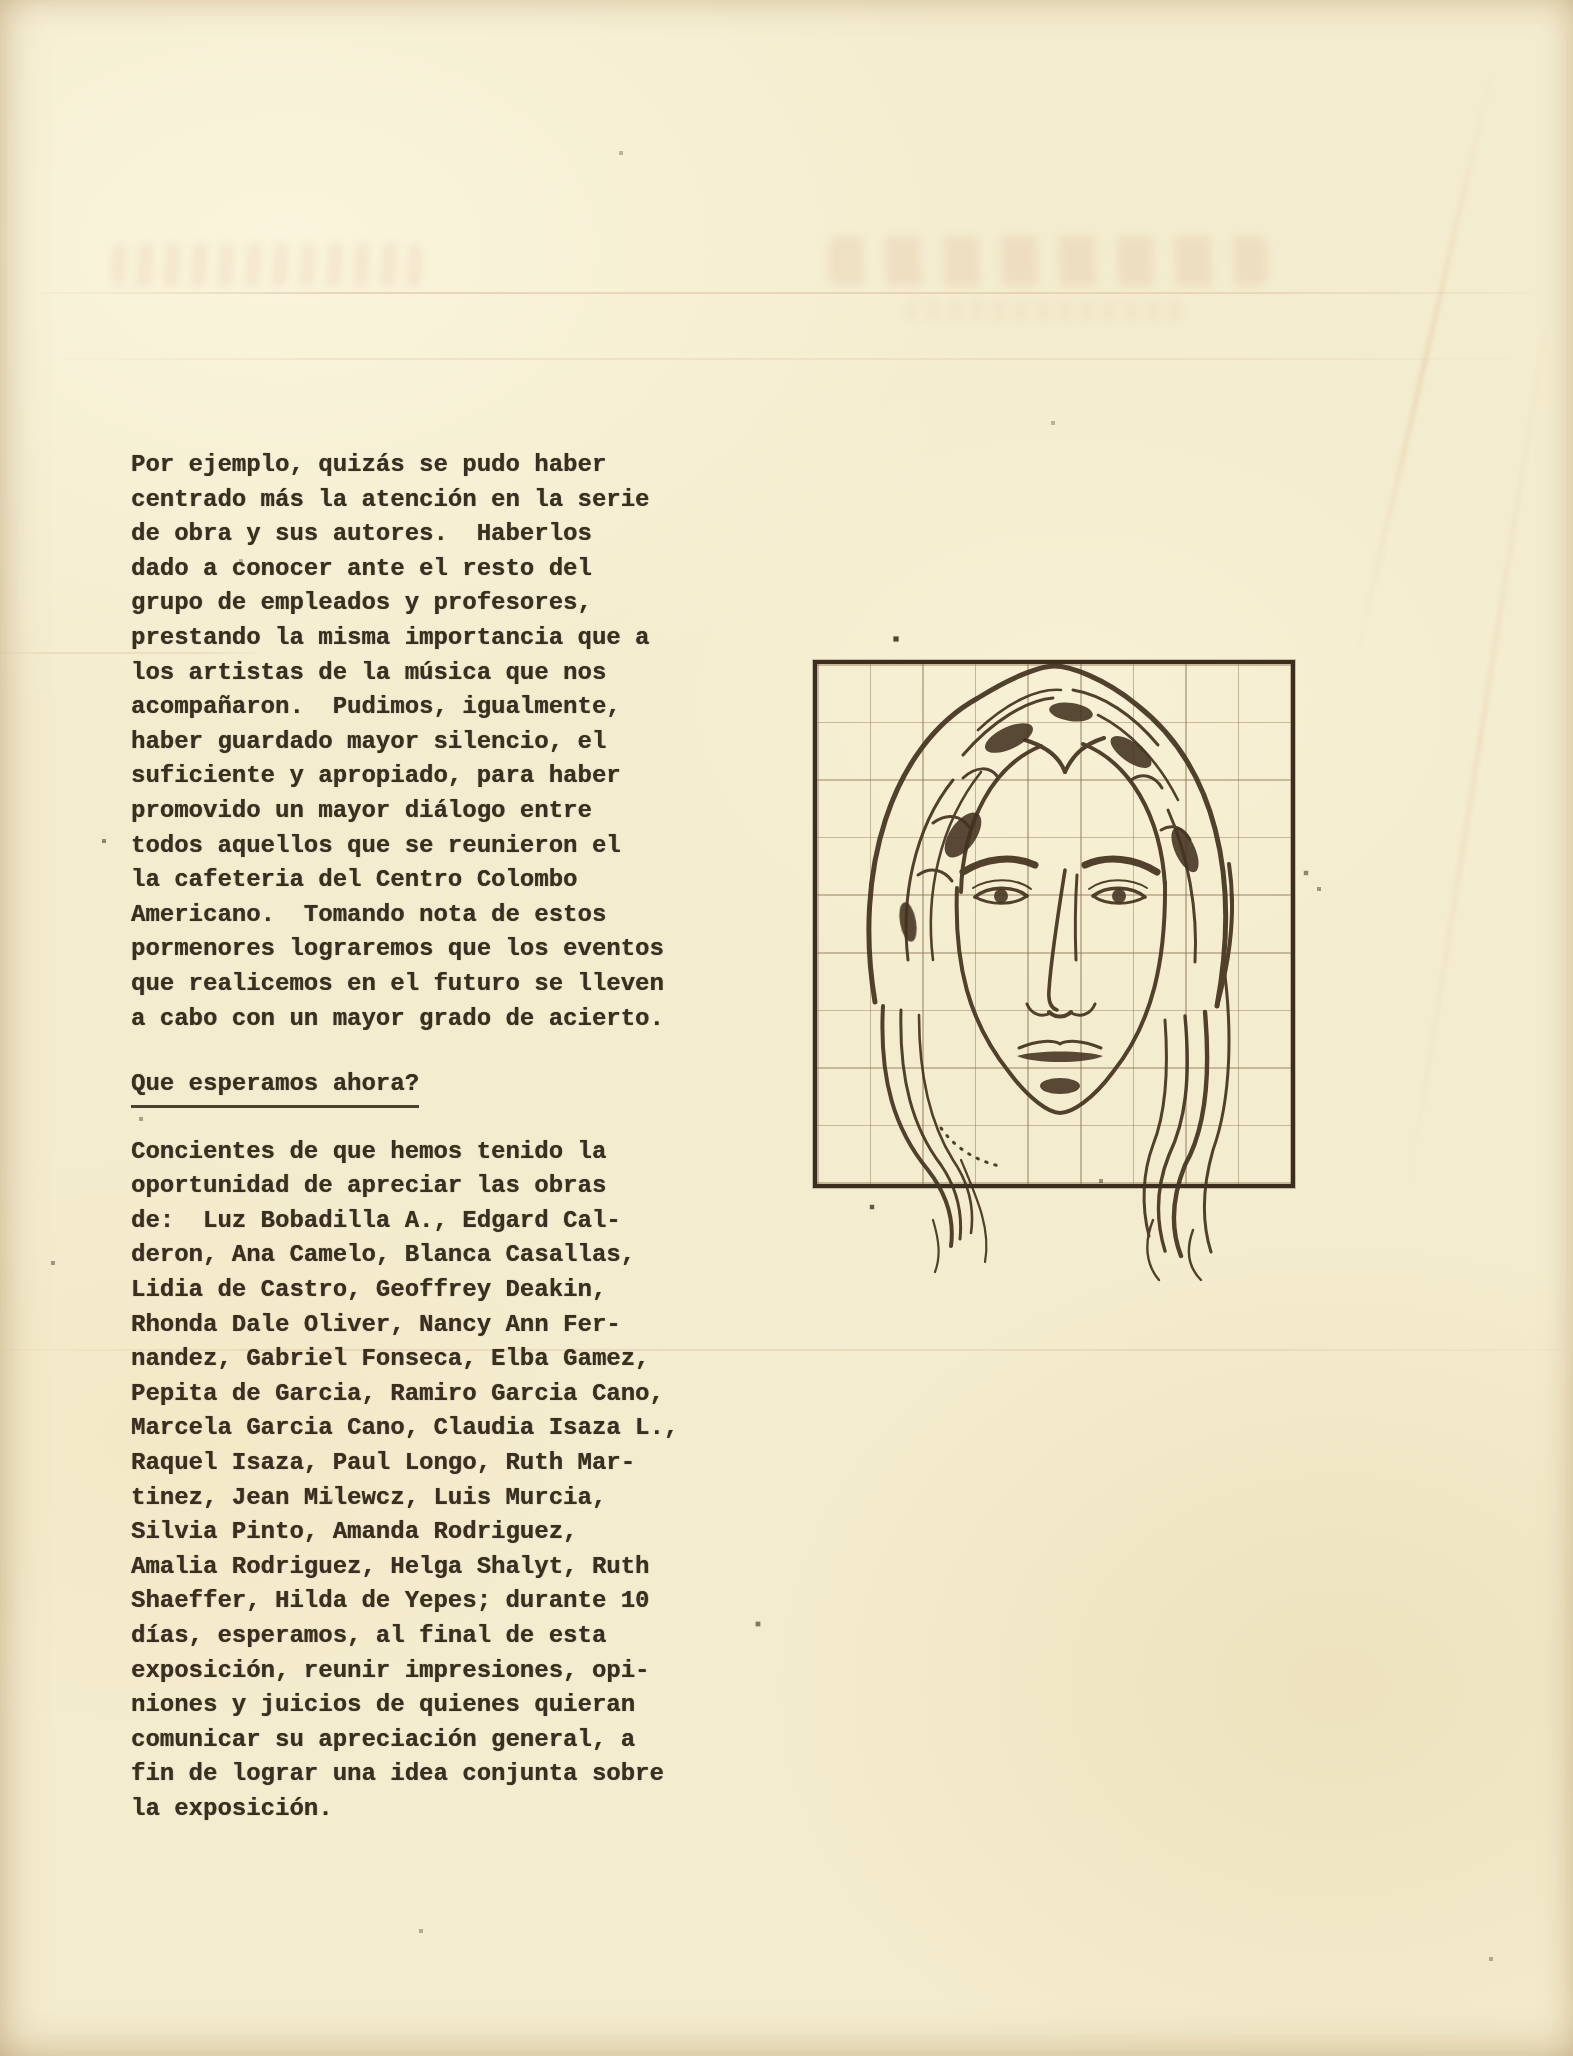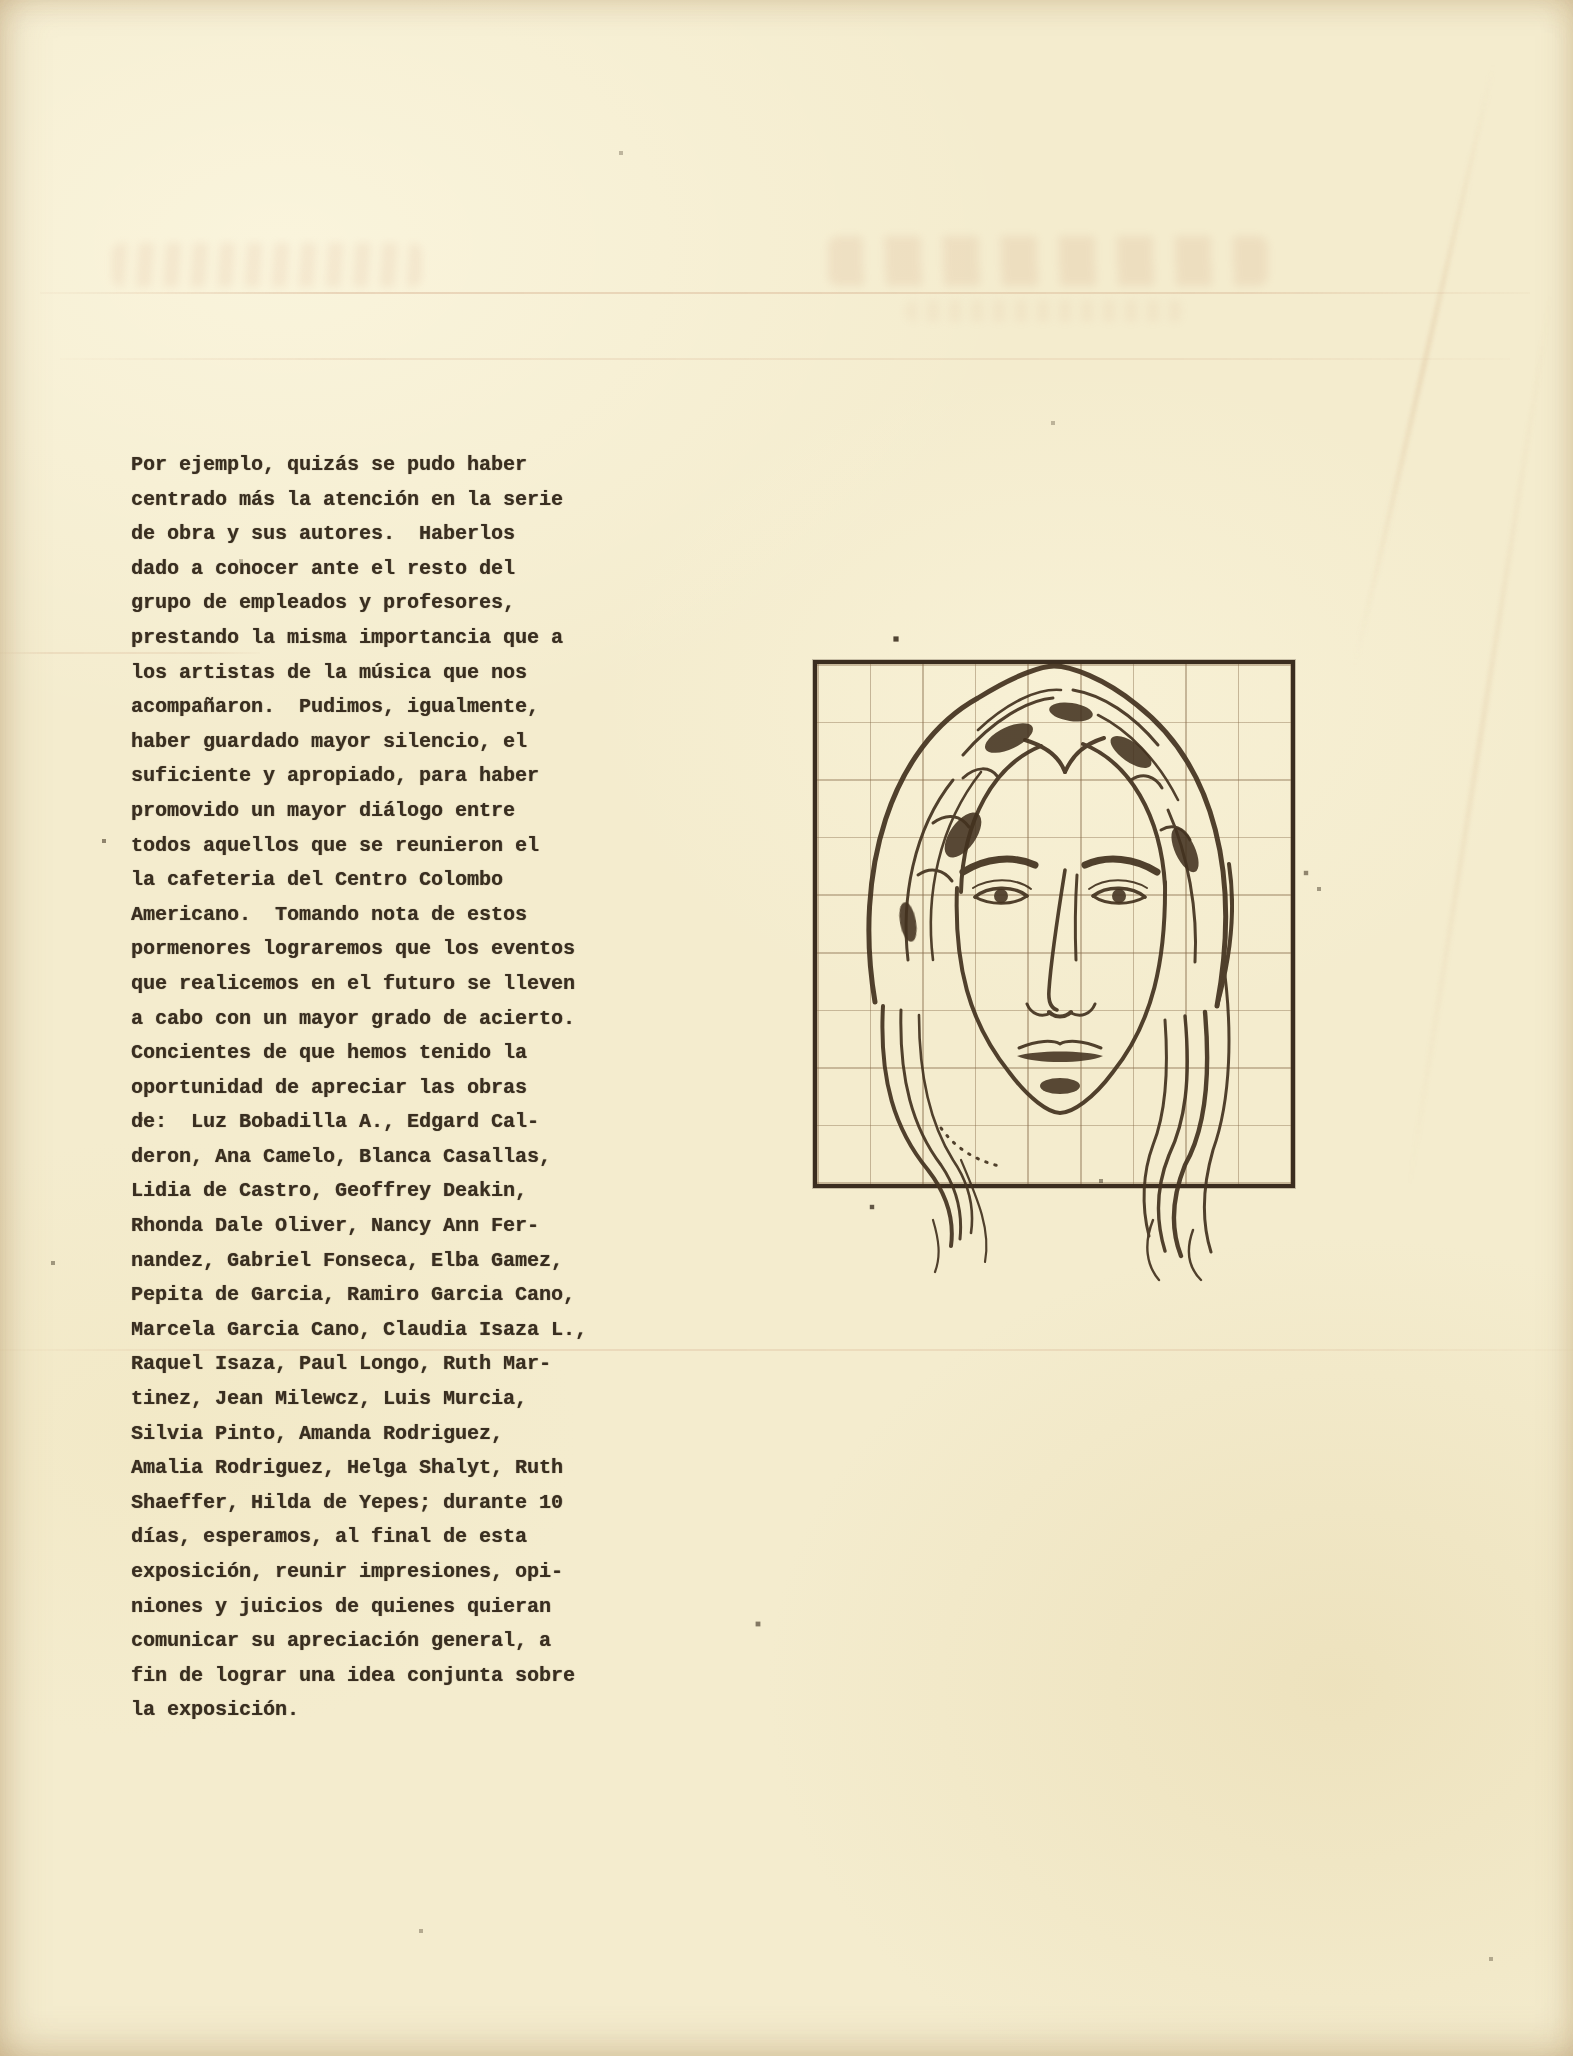--- a/index.html
+++ b/index.html
@@ -30,21 +30,21 @@
     box-shadow:
       inset 20px 0 50px -22px rgba(150,110,60,0.35),
       inset -16px 0 44px -24px rgba(150,110,60,0.28),
       inset 0 16px 44px -24px rgba(150,110,60,0.24),
       inset 0 -20px 50px -22px rgba(150,110,60,0.33);
   }
 
   .typed {
     margin: 0;
     white-space: pre;
-    font-size: 20px;
+    font-size: 24px;
     line-height: 34.6px;
     font-weight: 700;
     color: #392e20;
     text-shadow: 0 0 1.1px rgba(57,46,32,0.55), 0.4px 0.4px 0 rgba(57,46,32,0.35);
     letter-spacing: 0;
   }
 
   .col-left {
     position: absolute;
     left: 131px;
@@ -176,20 +176,23 @@
 acompañaron.  Pudimos, igualmente,
 haber guardado mayor silencio, el
 suficiente y apropiado, para haber
 promovido un mayor diálogo entre
 todos aquellos que se reunieron el
 la cafeteria del Centro Colombo
 Americano.  Tomando nota de estos
 pormenores lograremos que los eventos
 que realicemos en el futuro se lleven
 a cabo con un mayor grado de acierto.</p>
+    <div class="heading-row">
+      <span class="typed heading-underline">Que esperamos ahora?</span>
+    </div>
     <p class="typed">Concientes de que hemos tenido la
 oportunidad de apreciar las obras
 de:  Luz Bobadilla A., Edgard Cal-
 deron, Ana Camelo, Blanca Casallas,
 Lidia de Castro, Geoffrey Deakin,
 Rhonda Dale Oliver, Nancy Ann Fer-
 nandez, Gabriel Fonseca, Elba Gamez,
 Pepita de Garcia, Ramiro Garcia Cano,
 Marcela Garcia Cano, Claudia Isaza L.,
 Raquel Isaza, Paul Longo, Ruth Mar-

